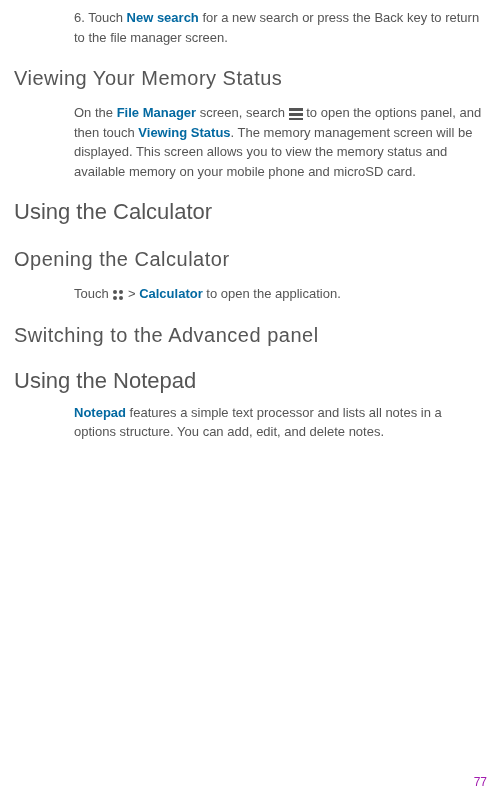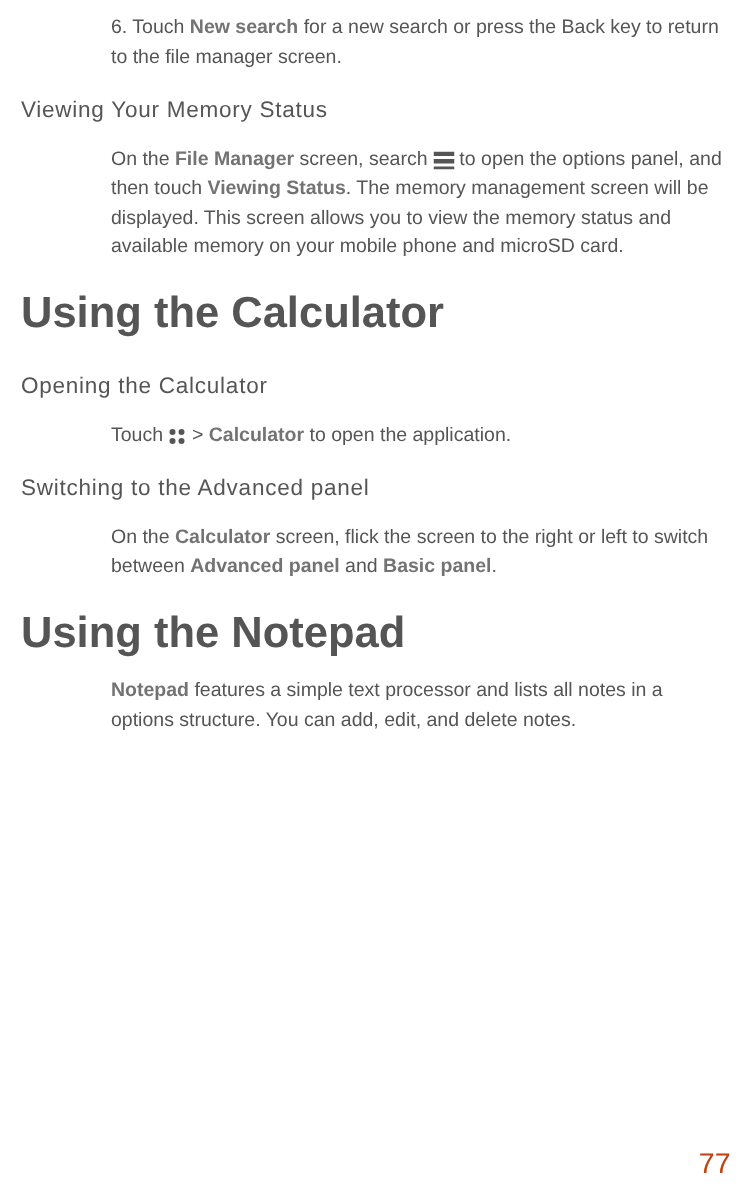--- a/index.html
+++ b/index.html
@@ -15,42 +15,42 @@
     position: relative;
   }
   .page {
     padding: 0 14px 0 14px;
     box-sizing: border-box;
   }
   .indent-body {
     padding-left: 60px;
   }
   .h-sub {
-    font-size: 15px;
+    font-size: 20px;
     color: #555;
     letter-spacing: 0.5px;
     margin: 16px 0 10px 0;
     padding-left: 0;
   }
   .h-major {
-    font-size: 29px;
+    font-size: 22px;
     color: #555;
     margin: 14px 0 6px 0;
-    font-weight: bold;
+    font-weight: normal;
   }
   p {
     margin: 6px 0 10px 0;
   }
-  b { font-weight: bold; color: #737373; }
+  b { font-weight: bold; color: #0369a1; }
   .page-num {
     position: absolute;
     bottom: 10px;
     right: 14px;
-    font-size: 19px;
-    color: #c2410c;
+    font-size: 12px;
+    color: #a21caf;
   }
   svg.icon {
     vertical-align: -3px;
   }
   .li-item {
     margin: 8px 0;
   }
 </style>
 </head>
 <body>
@@ -85,25 +85,20 @@
       <span>Touch </span><svg class="icon" width="12" height="12" viewBox="0 0 12 12">
           <circle cx="3" cy="3" r="2" fill="#555"></circle>
           <circle cx="9" cy="3" r="2" fill="#555"></circle>
           <circle cx="3" cy="9" r="2" fill="#555"></circle>
           <circle cx="9" cy="9" r="2" fill="#555"></circle>
         </svg><span> &gt; </span><b>Calculator</b><span> to open the application.</span>
     </p>
   </div>
 
   <div class="h-sub">Switching to the Advanced panel</div>
-  <div class="indent-body">
-    <p>
-      <span>On the </span><b>Calculator</b><span> screen, flick the screen to the right or left to switch between </span><b>Advanced panel</b><span> and </span><b>Basic panel</b><span>.</span>
-    </p>
-  </div>
 
   <div class="h-major">Using the Notepad</div>
   <div class="indent-body">
     <p>
       <b>Notepad</b><span> features a simple text processor and lists all notes in a options structure. You can add, edit, and delete notes.</span>
     </p>
 
 
 
   </div>

